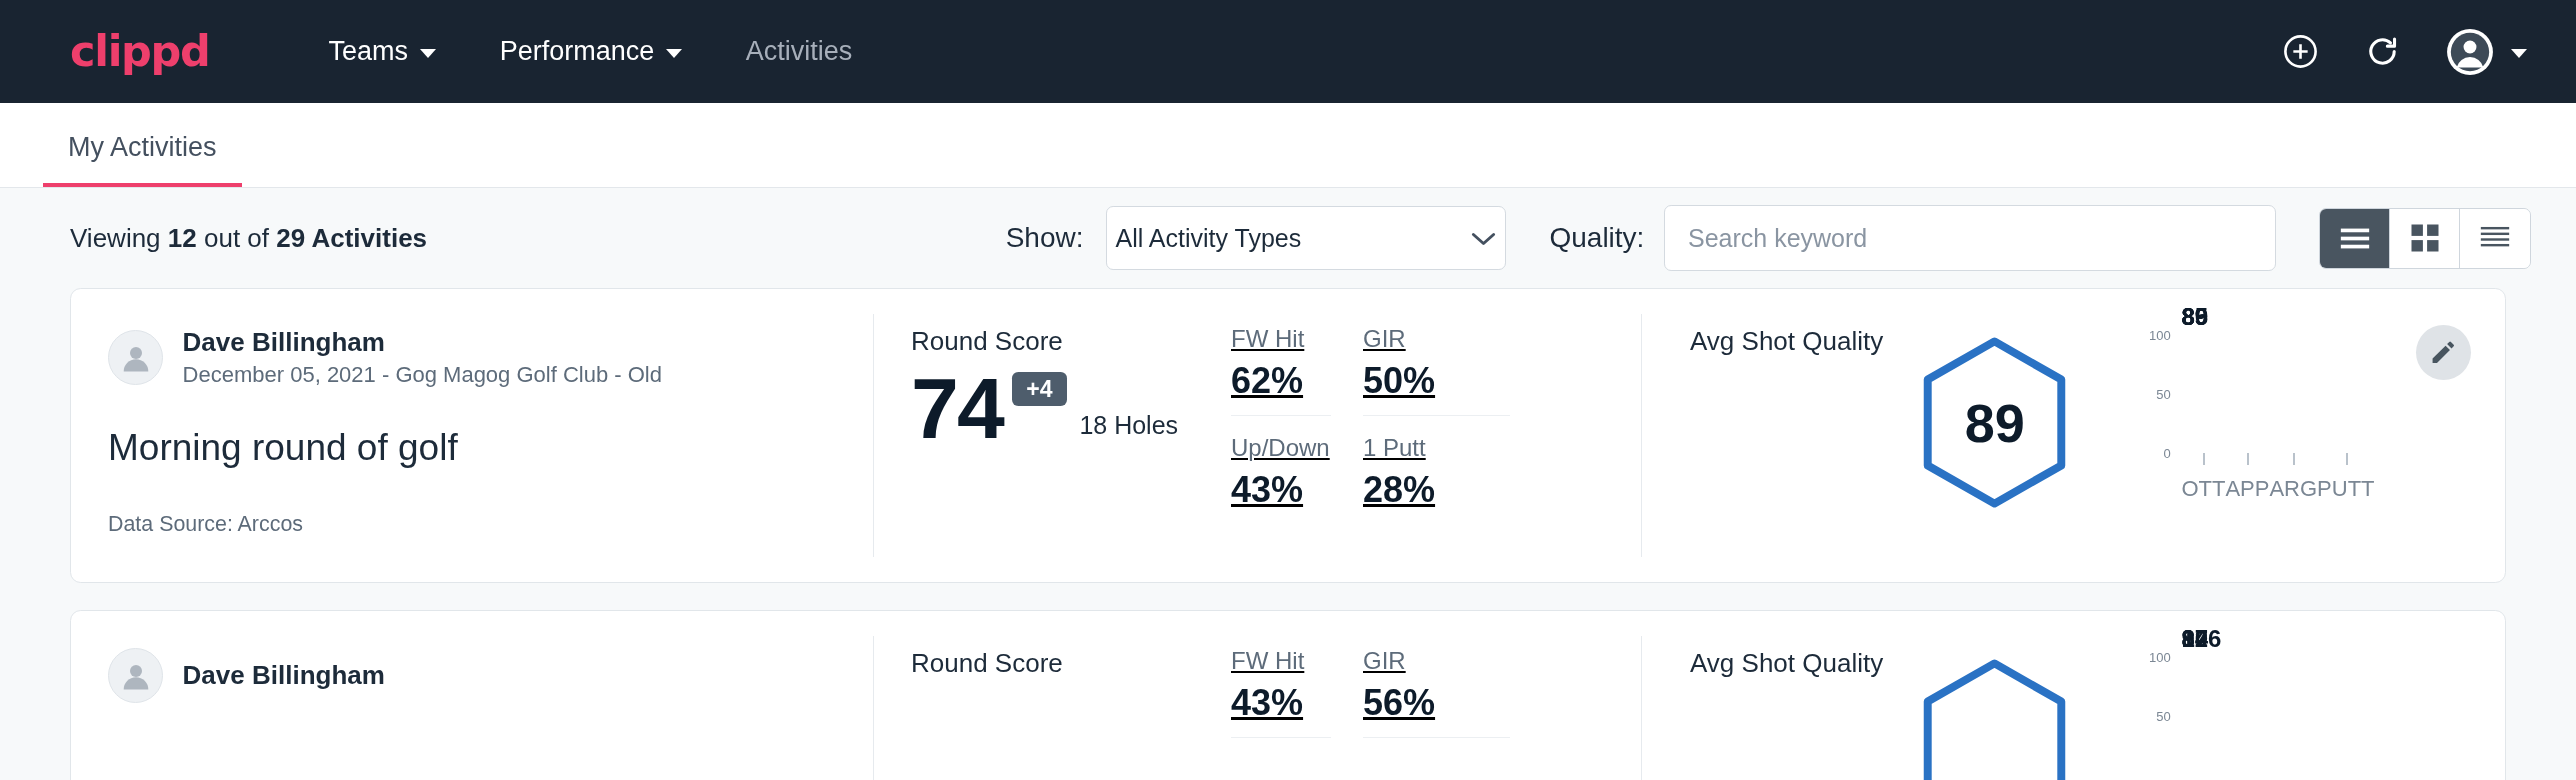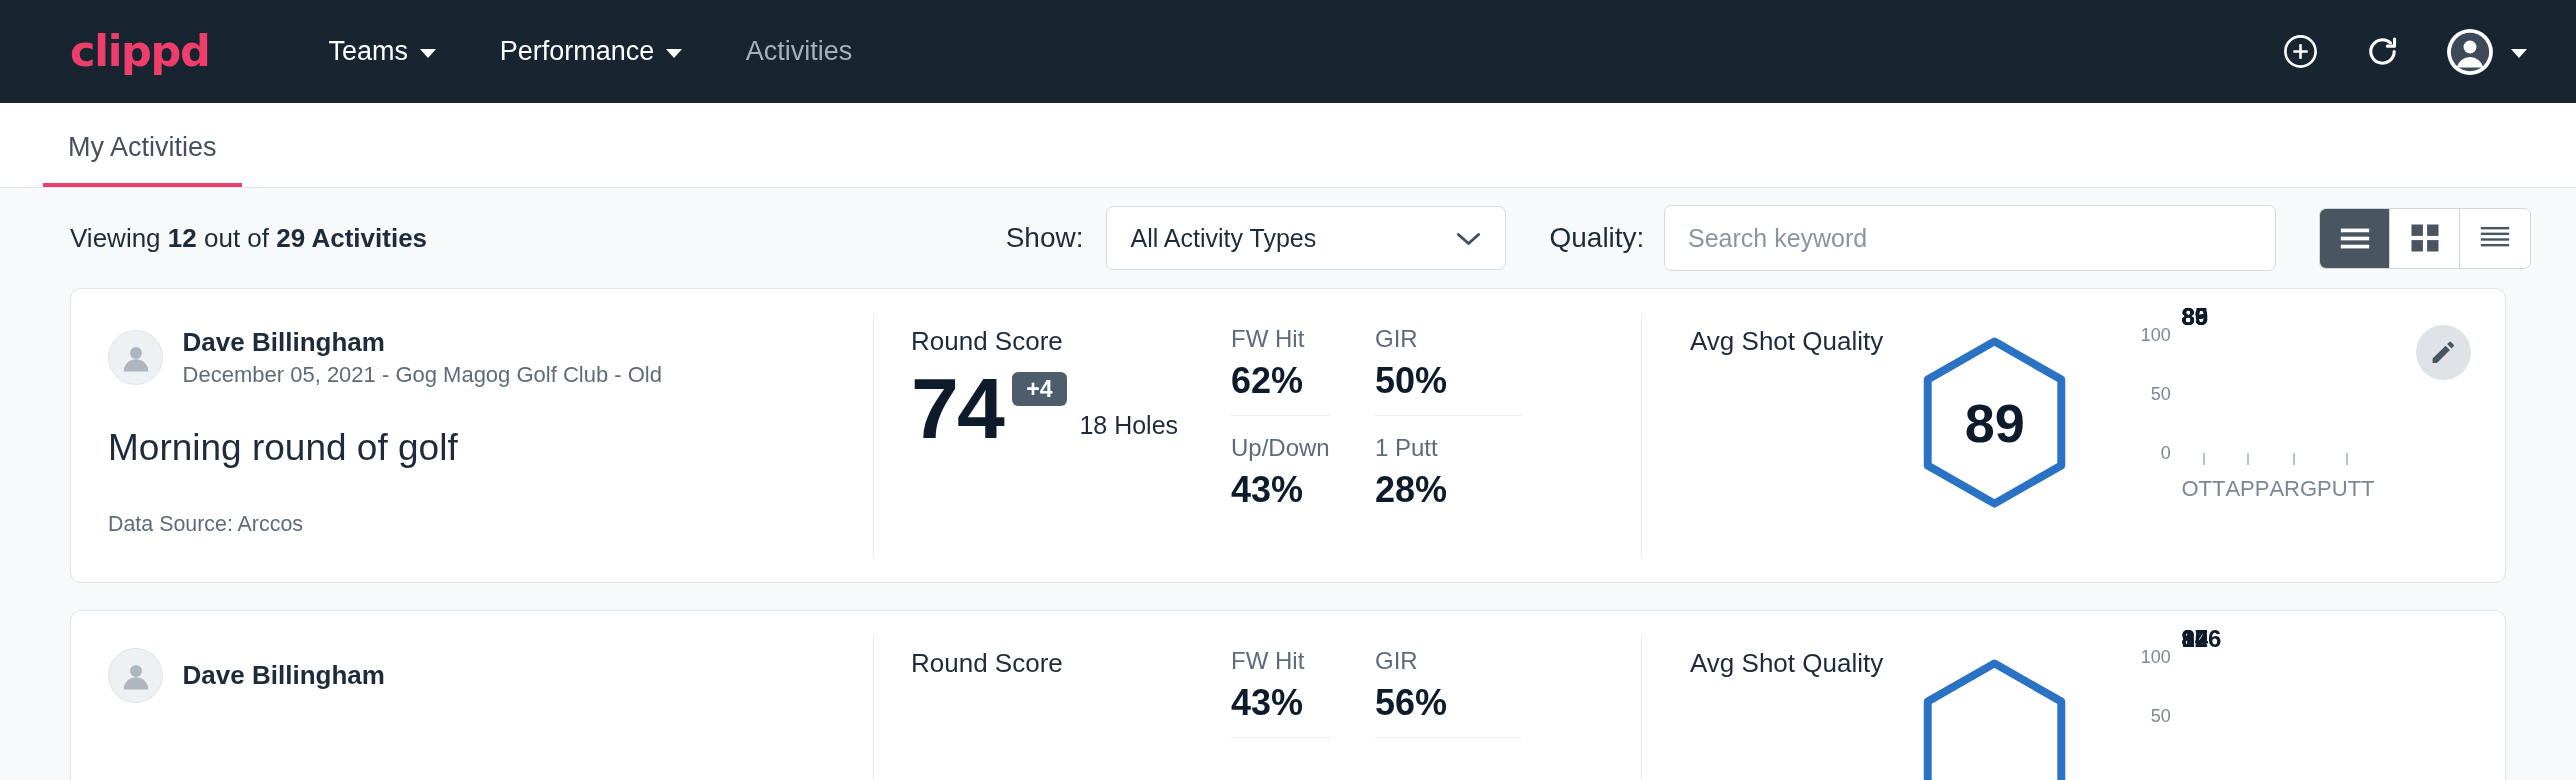--- a/index.html
+++ b/index.html
@@ -75,21 +75,21 @@
   .viewing { font-size: 26px; color: #1d2b3a; }
   .viewing b { font-weight: 700; }
   .filter-mid { margin-left: auto; display: flex; align-items: center; gap: 0; }
   .show-label { font-size: 28px; color: #1d2b3a; margin-right: 23px; }
   .select-box {
     width: 400px; height: 64px;
     background: #fff;
     border: 0.9px solid #d4dae0;
     border-radius: 7.1px;
     display: flex; align-items: center;
-    padding: 0 23px;
+    padding: 0 8px;
     font-size: 25px;
     color: #1d2b3a;
     cursor: pointer;
   }
   .select-box .sel-caret { margin-left: auto; }
   .kw-label { font-size: 28px; color: #1d2b3a; margin: 0 19.6px 0 43px; }
   .search-box {
     width: 612px; height: 66px;
     background: #fff;
     border: 0.9px solid #d4dae0;
@@ -156,40 +156,40 @@
     border-radius: 6.2px; padding: 3.6px 14.3px;
     margin: 0 0 43px 9px;
   }
   .score-holes { font-size: 25px; color: #1d2b3a; margin: 0 0 9px 12.5px; }
 
   .col-stats { width: 411px; padding: 36px 0 0 0; position: relative; }
   .col-stats::after {
     content:""; position:absolute; right:0; top:25px; bottom:25px;
     width:0.9px; background:#e6eaee;
   }
-  .stat-grid { display: grid; grid-template-columns: 132px 179px; gap: 0 12px; }
+  .stat-grid { display: grid; grid-template-columns: 132px 179px; gap: 0 0; text-decoration: underline; }
   .stat-cell { padding-bottom: 12.5px; }
   .stat-cell.top { border-bottom: 1.8px solid #eceff2; margin-bottom: 18px; margin-right: 32px; }
   .stat-k { font-size: 24px; color: #5d6b7a; }
   .stat-v { font-size: 36px; font-weight: 700; color: #0d1b2a; margin-top: 7.1px; }
 
   .col-quality { flex: 1; padding: 37px 0 0 48px; display: flex; flex-direction: row; }
   .quality-body { display: flex; align-items: flex-start; margin-top: 9px; }
   .hex-wrap { width: 223px; display: flex; justify-content: center; }
   .hex { position: relative; width: 159px; height: 175px; }
   .hex-num {
     position: absolute; inset: 0;
     display: flex; align-items: center; justify-content: center;
     font-size: 54px; font-weight: 700; color: #0d1b2a;
   }
 
   .chart { flex: 1; display: flex; padding-left: 12.5px; }
   .y-axis {
     width: 52px; position: relative; height: 118px;
-    font-size: 18px; color: #7b8794; 
+    font-size: 13px; color: #7b8794; 
   }
   .y-axis span { position: absolute; right: 0; transform: translateY(-50%); }
   .plot { flex: 1; position: relative; height: 118px; }
   .gridline { position: absolute; left: 0; right: 0; height: 0.9px; background: #e9ecef; }
   .axisline { position: absolute; left: 0; right: 0; height: 1.8px; background: #8a95a2; bottom: 0; }
   .bars { position: absolute; inset: 0; display: flex; justify-content: space-between; align-items: flex-end; padding: 0 10.7px; }
   .bar-col { width: 93px; position: relative; height: 100%; display: flex; flex-direction: column; justify-content: flex-end; align-items: center; }
   .bar-val { position: absolute; top: -32px; font-size: 24px; font-weight: 700; color: #0d1b2a; width: 100%; text-align: center; }
   .bar-body { width: 100%; background: #eff0f1; }
   .bar-cap { width: 100%; height: 6.2px; }

